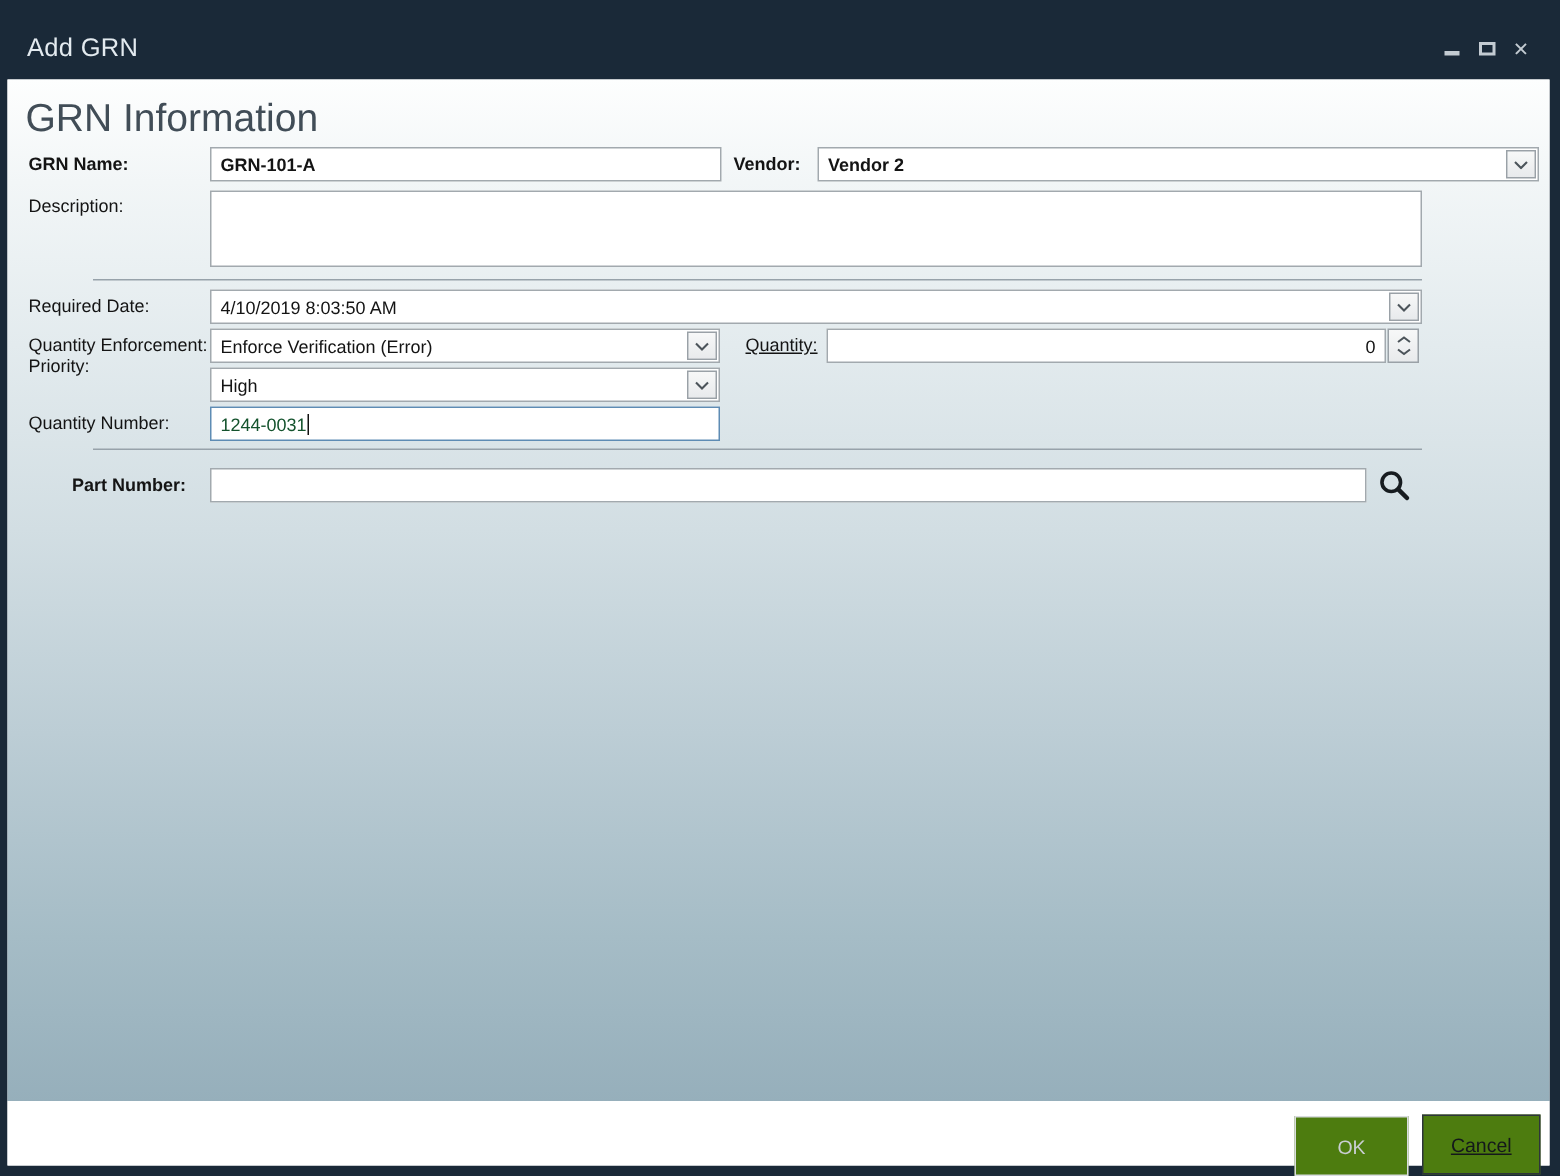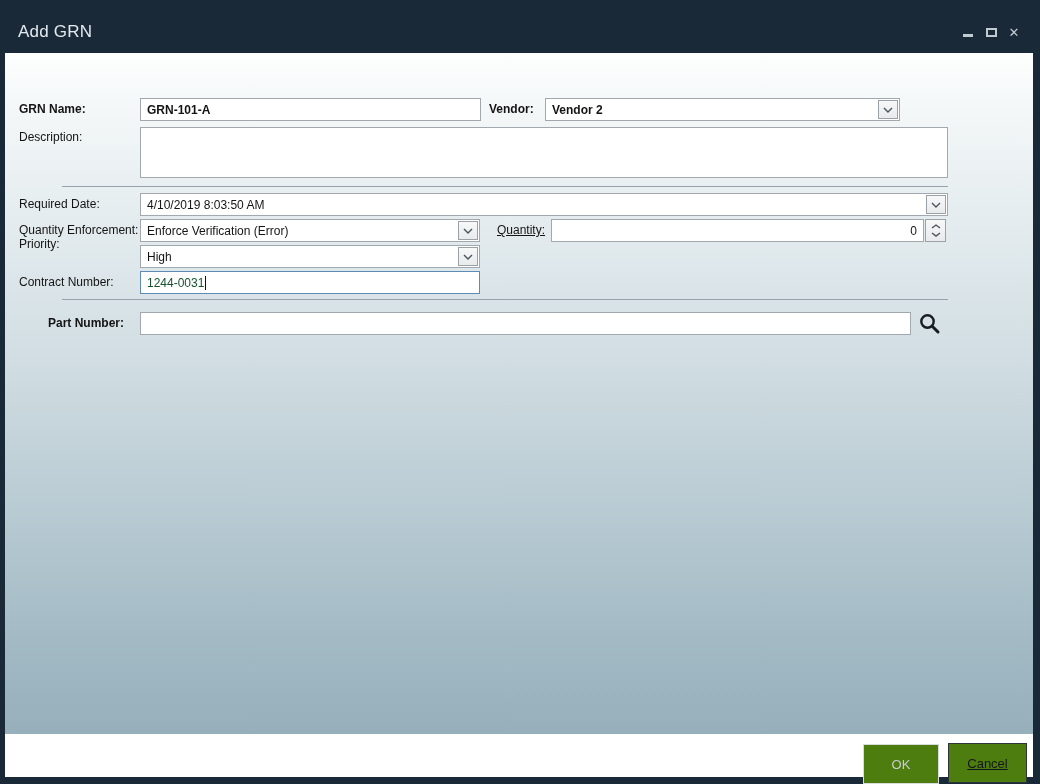--- a/index.html
+++ b/index.html
@@ -122,26 +122,27 @@
       </div>
       <div class="win-btn">
         <span class="close-glyph">✕</span>
       </div>
     </div>
   </div>
 
   <div class="body-area">
     <div class="form-area">
 
+      <div class="page-title">GRN Information</div>
 
       <div class="lbl bold" style="left:14px; top:49px;">GRN Name:</div>
       <input class="tbox bold" style="left: 135px; top: 45px; width: 341px;" type="text" value="GRN-101-A">
 
       <div class="lbl bold" style="left:484px; top:49px;">Vendor:</div>
-      <div class="combo" style="left:540px; top:45px; width:355px;">
+      <div class="combo" style="left:540px; top:45px; width:481px;">
         <span class="val bold">Vendor 2</span>
         <span class="drop-btn">
           <svg width="10" height="6" viewBox="0 0 10 6">
               <polyline points="1,1 5,5 9,1" fill="none" stroke="#4c545a" stroke-width="1.4"></polyline>
             </svg>
         </span>
       </div>
 
       <div class="lbl" style="left:14px; top:77px;">Description:</div>
       <textarea class="textarea-box" style="left: 135px; top: 74px; width: 808px; height: 51px;"></textarea>
@@ -182,21 +183,21 @@
       <div class="lbl" style="left:14px; top:184px;">Priority:</div>
       <div class="combo" style="left:135px; top:192px; width:340px;">
         <span class="val">High</span>
         <span class="drop-btn">
           <svg width="10" height="6" viewBox="0 0 10 6">
               <polyline points="1,1 5,5 9,1" fill="none" stroke="#4c545a" stroke-width="1.4"></polyline>
             </svg>
         </span>
       </div>
 
-      <div class="lbl" style="left:14px; top:222px;">Contract Number:</div>
+      <div class="lbl" style="left:14px; top:222px;">Quantity Number:</div>
       <div class="focus-box" style="left:135px; top:218px; width:340px;">
         <span>1244-0031</span>
         <span class="caret"></span>
       </div>
 
       <div class="separator" style="left:57px; top:246px; width:886px;"></div>
 
       <div class="lbl bold" style="left:14px; top:263px;padding-left:29px;">Part Number:</div>
       <input class="tbox" style="left: 135px; top: 259px; width: 771px;" type="text" value="">
       <button class="search-btn" style="left:912px; top:258px;">

